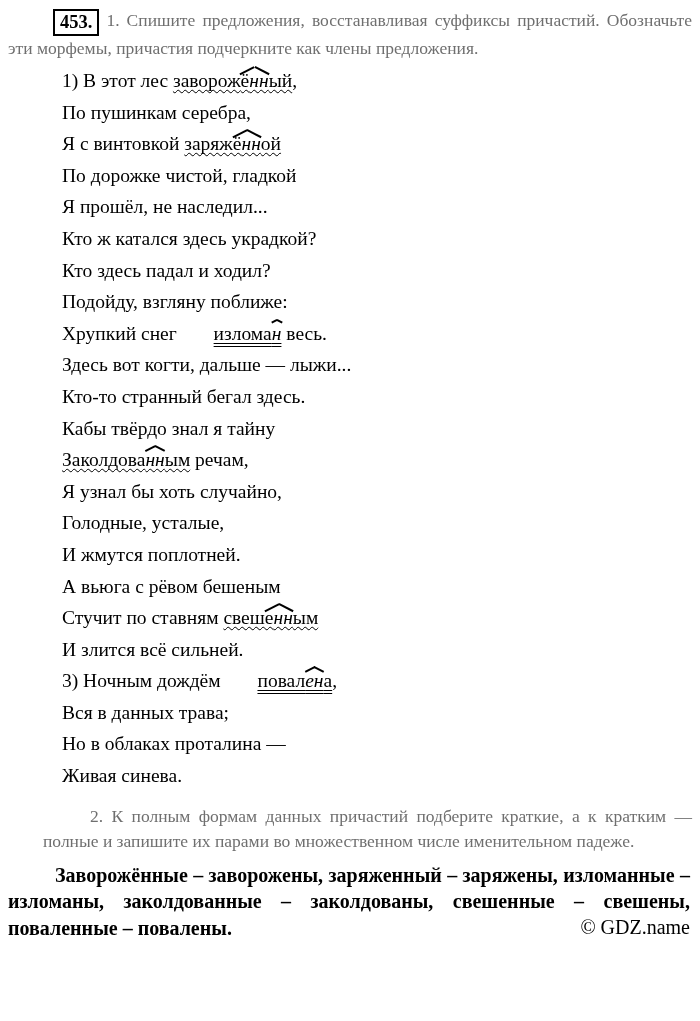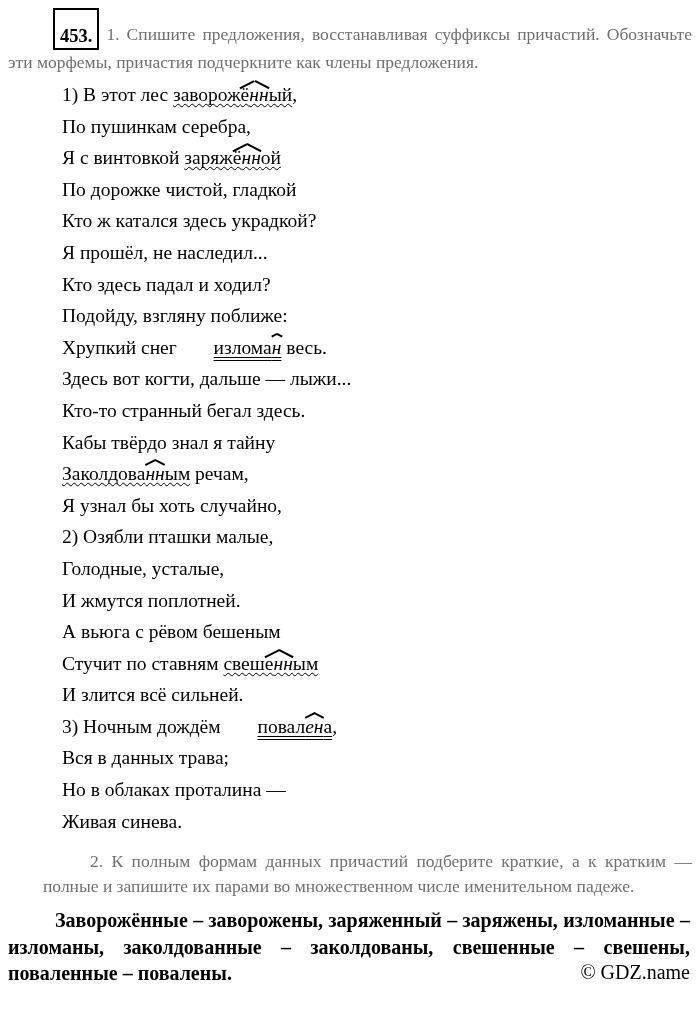--- a/index.html
+++ b/index.html
@@ -30,21 +30,21 @@
     margin-left: 35px;
   }
   
   .num-box {
     display: inline-block;
     border: 2px solid #000;
     color: #000;
     font-weight: bold;
     font-size: 18.5px;
     line-height: 20px;
-    padding: 16px 5px 2px 5px;
+    padding: 1px 5px 2px 5px;
     margin-left: 45px;
     margin-right: 7px;
     vertical-align: -2px;
   }
   
   .poem {
     margin: 4px 0 0 54px;
     font-size: 19.5px;
     line-height: 31.6px;
   }
@@ -112,31 +112,30 @@
 
   <p class="task task1">
     <span class="num-box">453.</span><span>1. Спишите предложения, восстанавливая суффиксы причастий. Обозначьте эти морфемы, причастия подчеркните как члены предложения.</span>
   </p>
 
   <div class="poem">
       <div class="pline"><span>1) В этот лес </span><span class="word u-wavy">заворож<span class="cap">ё<i>нн</i></span>ый</span><span>,</span></div>
       <div class="pline"><span>По пушинкам серебра,</span></div>
       <div class="pline"><span>Я с винтовкой </span><span class="word u-wavy">заряж<span class="cap">ё<i>нн</i></span>ой</span></div>
       <div class="pline"><span>По дорожке чистой, гладкой</span></div>
+      <div class="pline"><span>Я прошёл, не наследил...</span></div>
       <div class="pline"><span>Кто ж катался здесь украдкой?</span></div>
-      <div class="pline"><span>Я прошёл, не наследил...</span></div>
       <div class="pline"><span>Кто здесь падал и ходил?</span></div>
       <div class="pline"><span>Подойду, взгляну поближе:</span></div>
       <div class="pline"><span>Хрупкий снег </span><span class="word u-double">излома<span class="cap"><i>н</i></span></span><span> весь.</span></div>
       <div class="pline"><span>Здесь вот когти, дальше — лыжи...</span></div>
       <div class="pline"><span>Кто-то странный бегал здесь.</span></div>
       <div class="pline"><span>Кабы твёрдо знал я тайну</span></div>
       <div class="pline"><span class="word u-wavy">Заколдова<span class="cap"><i>нн</i></span>ым</span><span> речам,</span></div>
       <div class="pline"><span>Я узнал бы хоть случайно,</span></div>
-      <div class="pline"><span>2) Озябли пташки малые,</span></div>
       <div class="pline"><span>Голодные, усталые,</span></div>
       <div class="pline"><span>И жмутся поплотней.</span></div>
       <div class="pline"><span>А вьюга с рёвом бешеным</span></div>
       <div class="pline"><span>Стучит по ставням </span><span class="word u-wavy">свеш<span class="cap">е<i>нн</i></span>ым</span></div>
       <div class="pline"><span>И злится всё сильней.</span></div>
       <div class="pline"><span>3) Ночным дождём </span><span class="word u-double">повал<span class="cap"><i>ен</i></span>а</span><span>,</span></div>
       <div class="pline"><span>Вся в данных трава;</span></div>
       <div class="pline"><span>Но в облаках проталина —</span></div>
       <div class="pline"><span>Живая синева.</span></div>
     </div>

